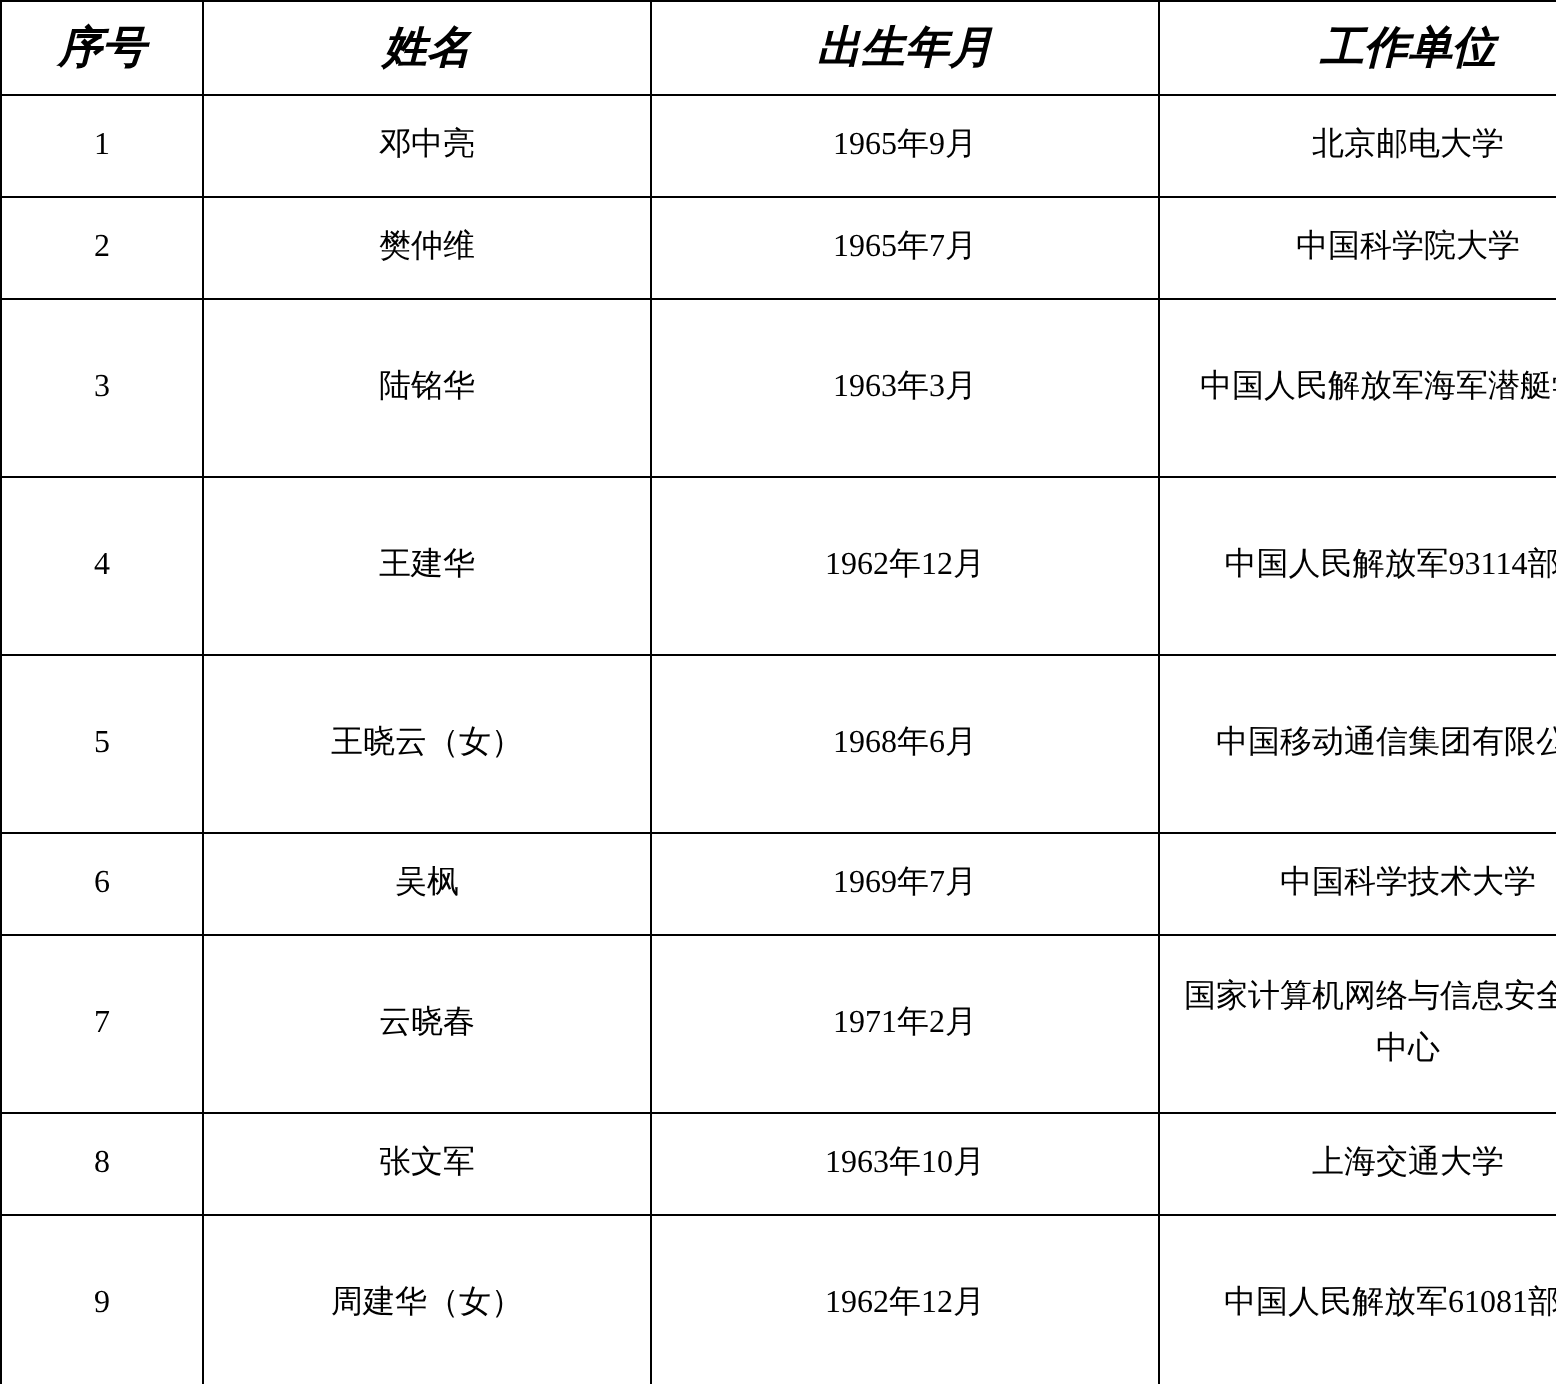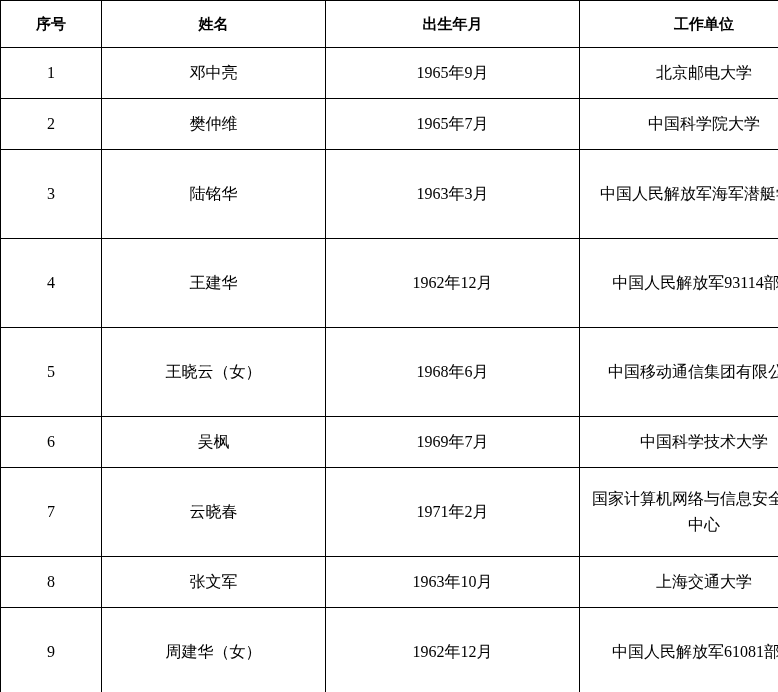--- a/index.html
+++ b/index.html
@@ -27,23 +27,24 @@
     border: 1px solid #000000;
     text-align: center;
     vertical-align: middle;
     font-size: 16px;
     line-height: 26px;
     padding: 6px 8px;
     word-break: break-word;
   }
   table.data-table thead th {
     font-weight: bold;
-    font-size: 15px;
+    font-size: 22px;
     height: 38px;
     padding: 4px 6px;
+    font-style: italic;
   }
   .col-idx { width: 88px; }
   .col-name { width: 211px; }
   .col-birth { width: 241px; }
   .col-unit  { width: 236px; }
 
   table.data-table tbody td {
     font-weight: normal;
   }
   .row-h1 td { height: 38px; }

